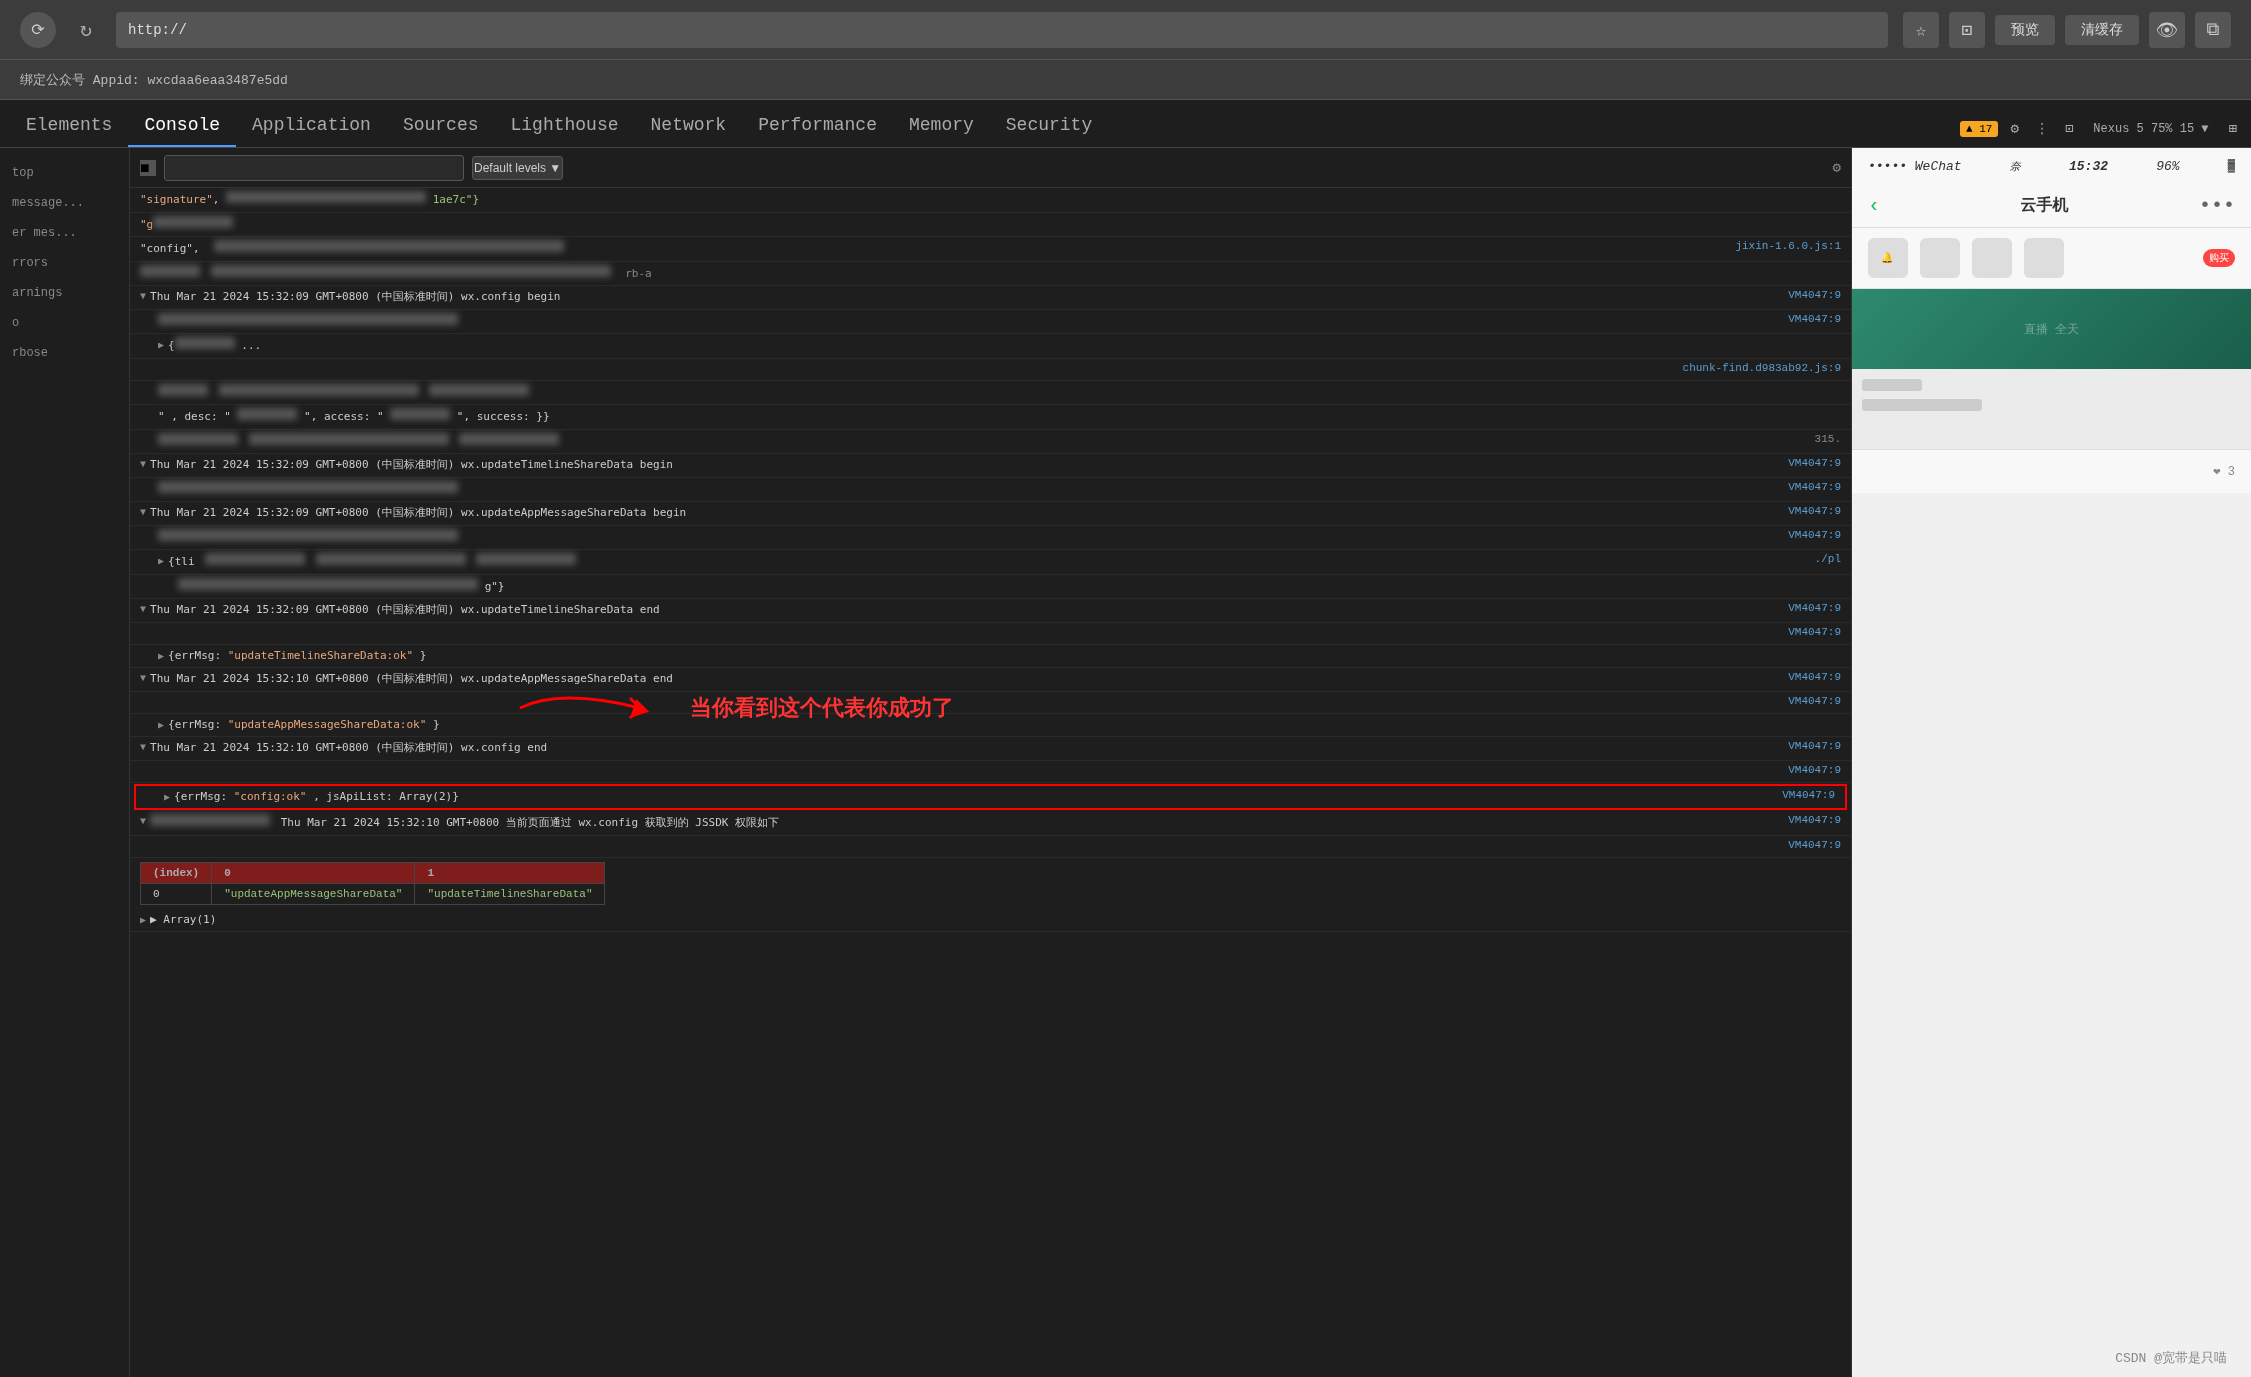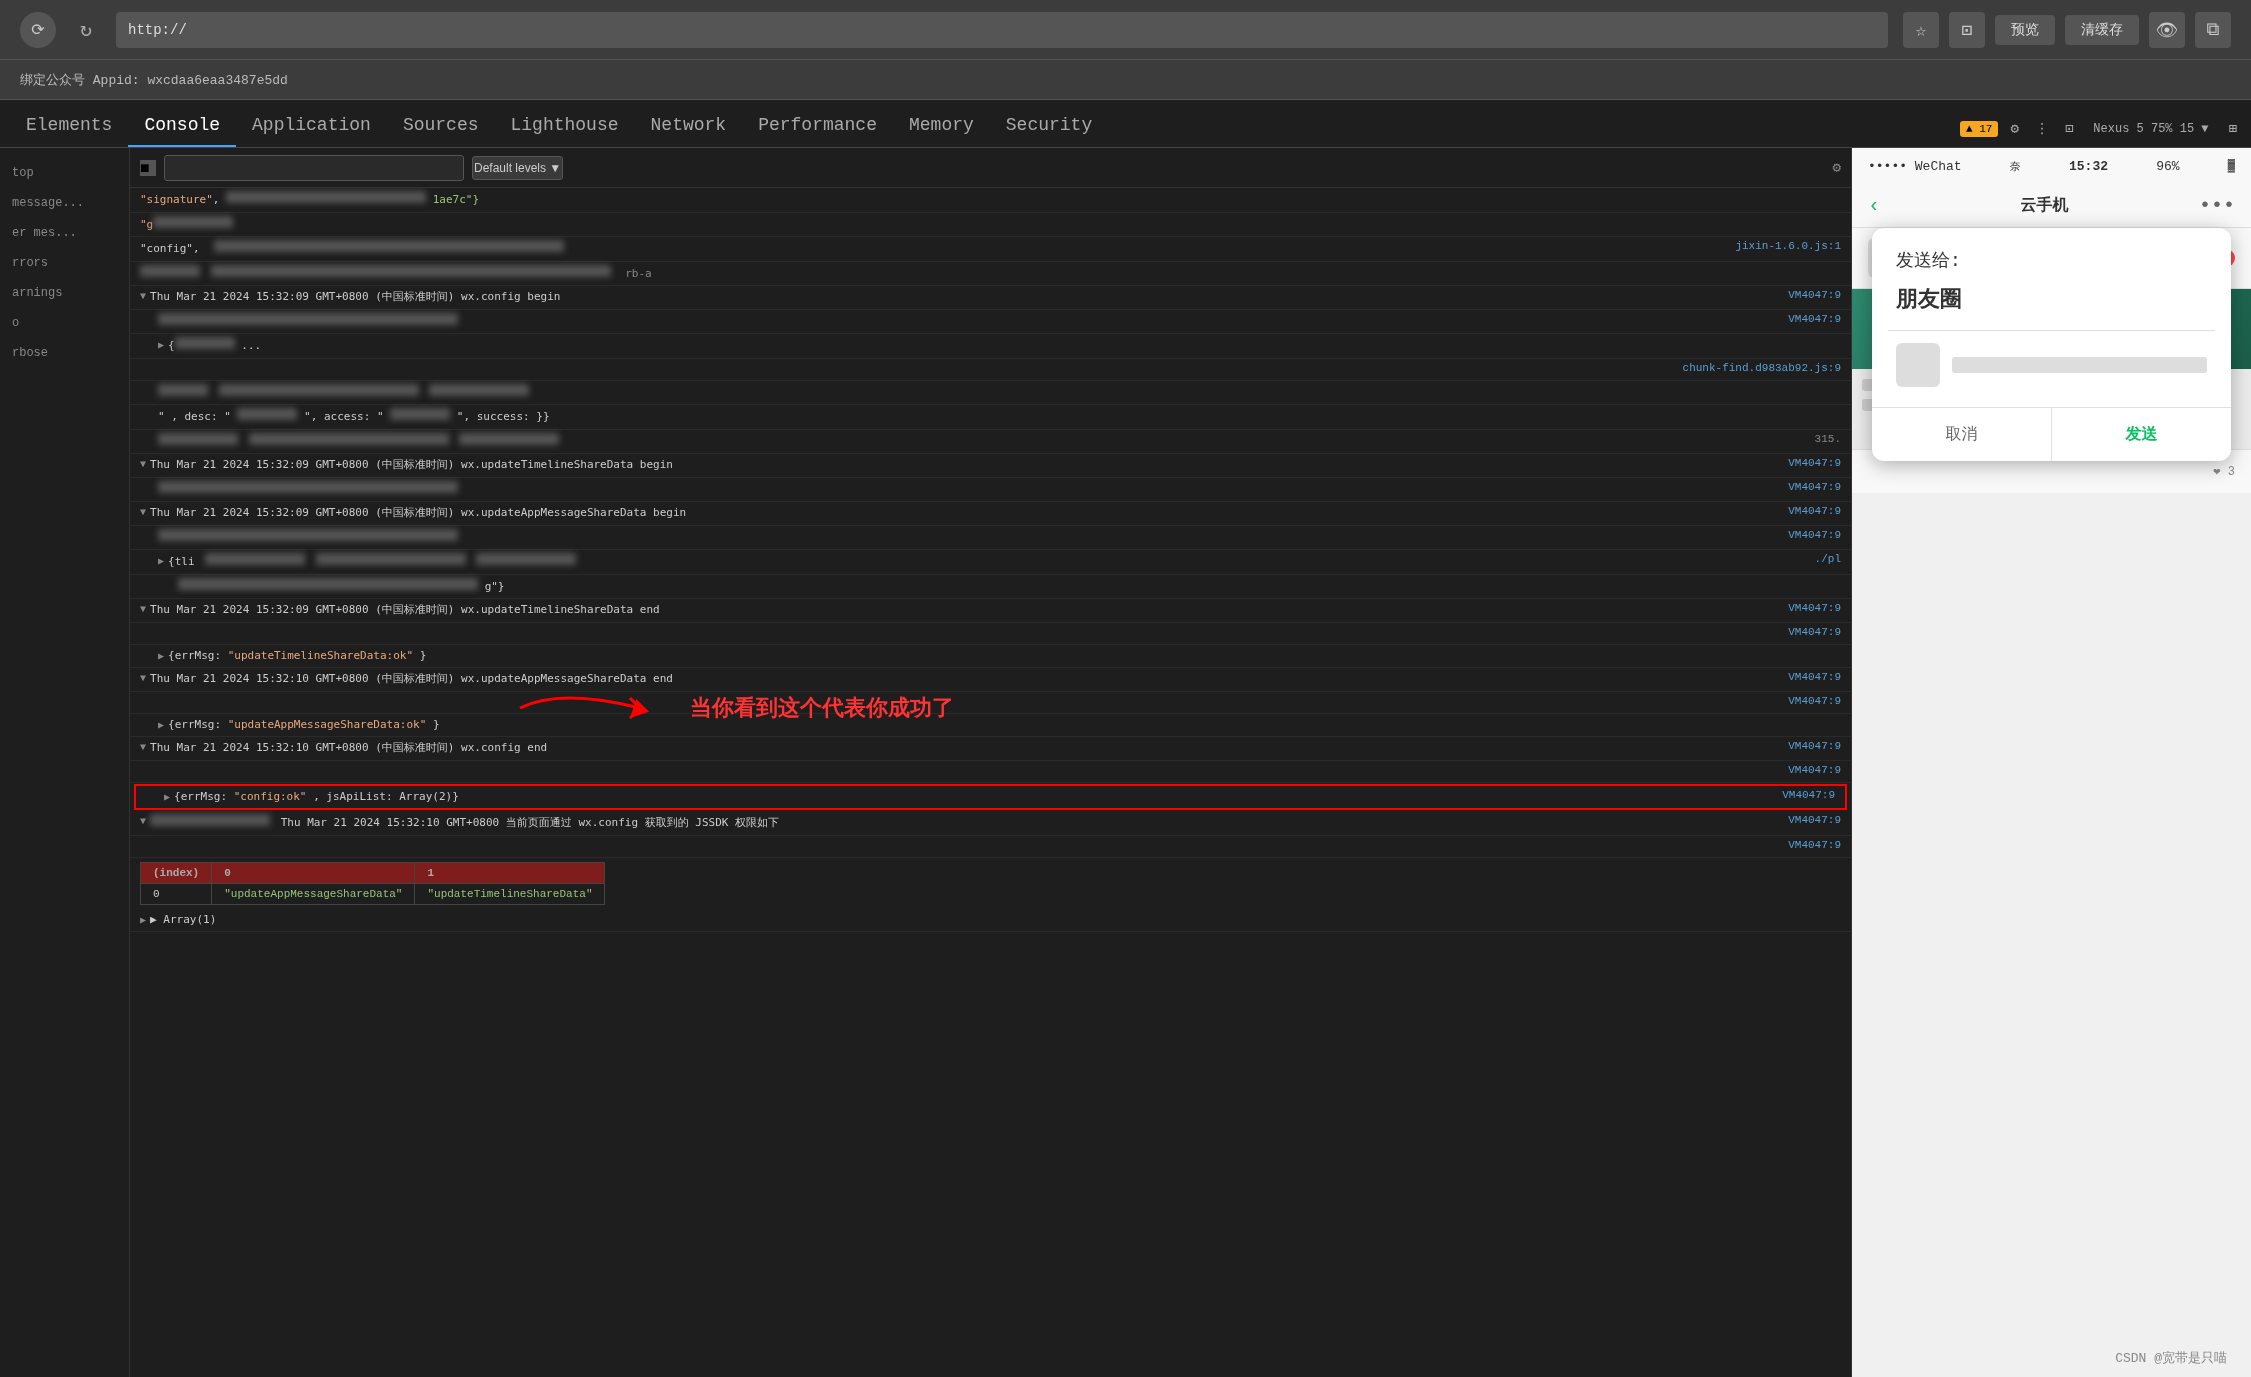--- a/index.html
+++ b/index.html
@@ -282,20 +282,21 @@
     }
     .phone-status-bar {
       height: 36px;
       background: #f8f8f8;
       display: flex;
       align-items: center;
       justify-content: space-between;
       padding: 0 16px;
       font-size: 13px;
       color: #333;
+      font-style: italic;
     }
 
     .phone-nav {
       height: 44px;
       background: #f8f8f8;
       display: flex;
       align-items: center;
       padding: 0 16px;
       border-bottom: 1px solid #ddd;
     }
@@ -766,33 +767,20 @@
     <div class="phone-chat-area">
       <div class="chat-banner">
         <span style="opacity:0.5; font-size:12px;">直播 全天</span>
       </div>
       <div style="height:80px; background:#ebebeb; position:relative;">
         <div style="position:absolute; top:10px; left:10px; width:60px; height:12px; background:#ccc; border-radius:3px;"></div>
         <div style="position:absolute; top:30px; left:10px; width:120px; height:12px; background:#ccc; border-radius:3px;"></div>
       </div>
     </div>
 
-    <div class="share-dialog">
-      <div class="share-dialog-title">发送给:</div>
-      <div class="share-friend-circle">朋友圈</div>
-      <div class="share-divider"></div>
-      <div class="share-contact-row">
-        <div class="share-contact-avatar"></div>
-        <div class="share-contact-name"></div>
-      </div>
-      <div class="share-actions">
-        <div class="share-cancel">取消</div>
-        <div class="share-send">发送</div>
-      </div>
-    </div>
 
     <div class="phone-bottom">
       <span>❤ 3</span>
     </div>
 
     <div class="csdn-watermark">CSDN @宽带是只喵</div>
 
   </div>
 
 </div>

